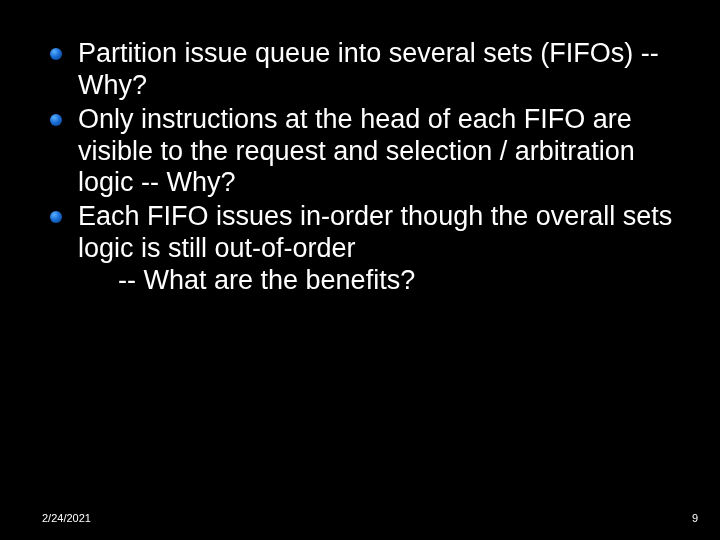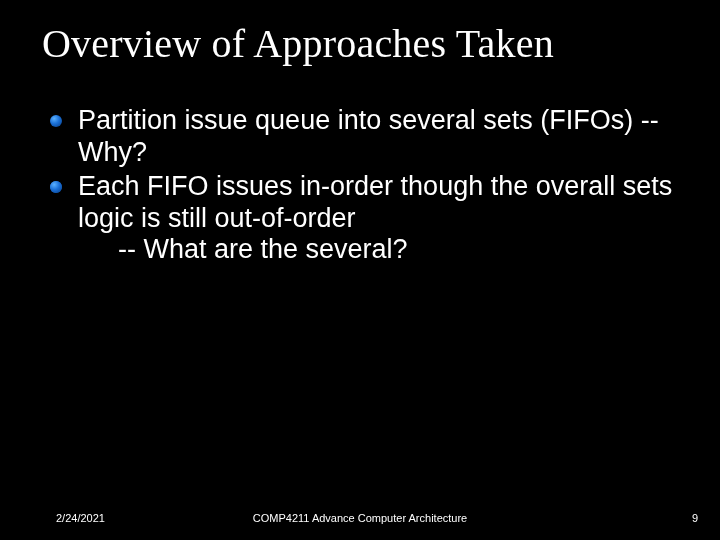--- a/index.html
+++ b/index.html
@@ -56,55 +56,54 @@
     position: absolute;
     bottom: 16px;
     left: 0;
     width: 100%;
     display: flex;
     align-items: center;
     font-size: 11px;
     color: #ffffff;
   }
   .footer-date {
-    padding-left: 56px;
+    padding-left: 42px;
     width: 200px;
   }
   .footer-center {
     position: absolute;
     left: 50%;
     transform: translateX(-50%);
     text-align: center;
   }
   .footer-page {
     position: absolute;
     right: 22px;
   }
 </style>
 </head>
 <body>
 
 <div class="slide">
-  <h1 class="title">Overview of Approaches Taken</h1>
 
   <div class="content">
     <ul class="bullets">
       <li>
         <span class="bullet-dot"></span>
         <span>Partition issue queue into several sets (FIFOs)   -- Why?</span>
       </li>
       <li>
         <span class="bullet-dot"></span>
+        <span>Only instructions at the head of each FIFO are visible to the request and selection / arbitration logic   -- Why?</span>
       </li>
       <li>
         <span class="bullet-dot"></span>
         <span>Each FIFO issues in-order though the overall sets logic is still out-of-order</span>
-        <span class="sub-indent">-- What are the several?</span>
+        <span class="sub-indent">-- What are the benefits?</span>
       </li>
     </ul>
   </div>
 
   <div class="footer">
     <span class="footer-date">2/24/2021</span>
-    <span class="footer-center">COMP4211 Advance Computer Architecture</span>
     <span class="footer-page">9</span>
   </div>
 </div>
 
 </body></html>

